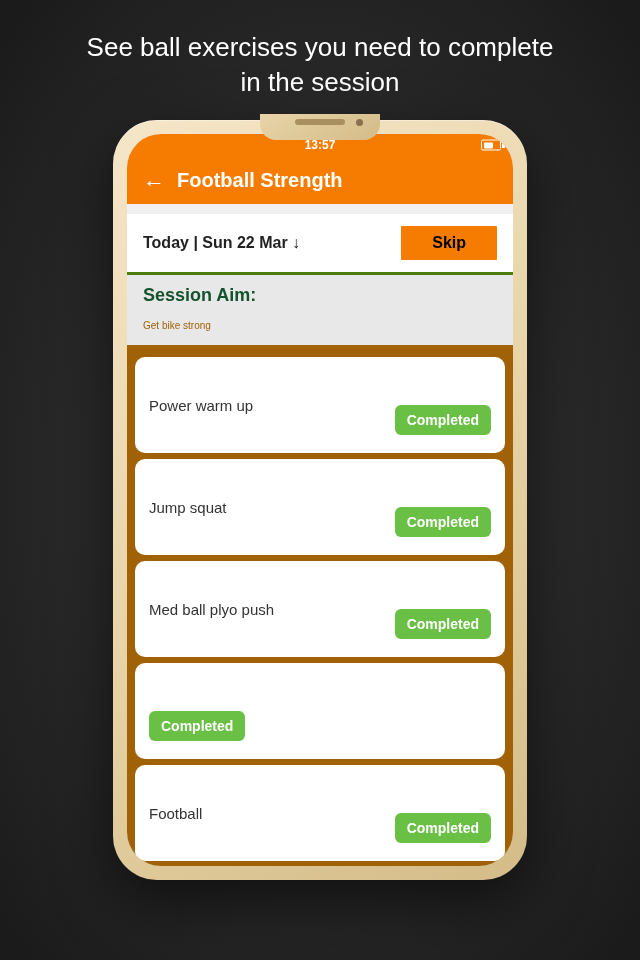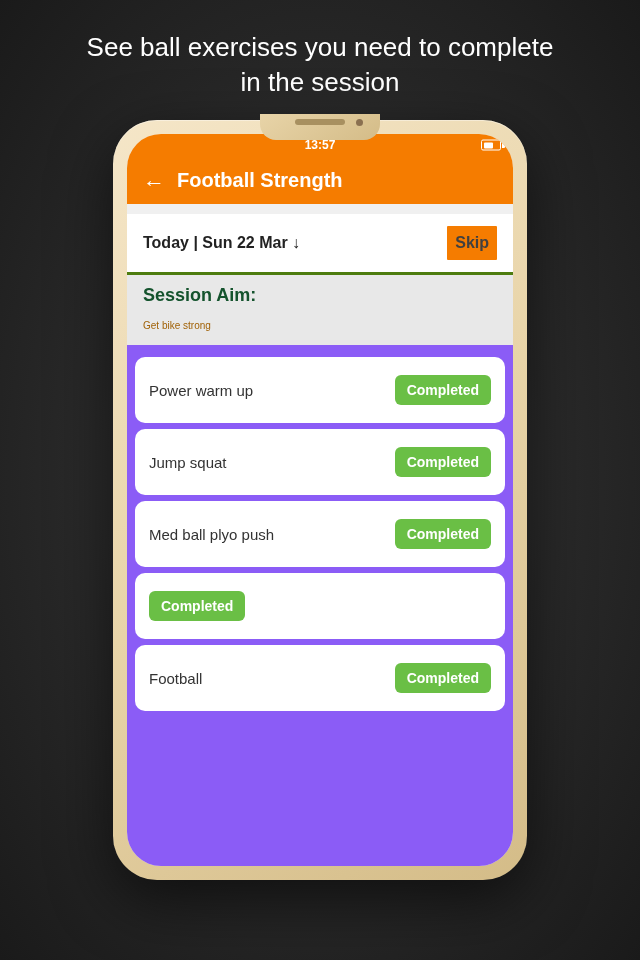--- a/index.html
+++ b/index.html
@@ -171,24 +171,24 @@
     }
 
     .date-text {
       font-size: 16px;
       font-weight: 700;
       color: #222;
     }
 
     .skip-btn {
       background: #f57c00;
-      color: #404040;
+      color: #000000;
       border: none;
       border-radius: 1px;
-      padding: 8px 8px;
+      padding: 8px 31px;
       font-size: 16px;
       font-weight: 600;
       cursor: pointer;
     }
 
     
     .session-aim {
       background: #e8e8e8;
       padding: 10px 16px 14px;
       flex-shrink: 0;
@@ -201,21 +201,21 @@
       margin-bottom: 14px;
     }
 
     .session-aim-value {
       font-size: 10px;
       color: #a16207;
     }
 
     
     .exercise-list {
-      background: #8b5cf6;
+      background: #a16207;
       flex: 1;
       overflow-y: auto;
       padding: 6px 0;
     }
 
     .exercise-item {
       background: white;
       margin: 6px 8px;
       border-radius: 10px;
       display: flex;
@@ -233,20 +233,21 @@
     .completed-btn {
       background: #6abf45;
       color: white;
       border: none;
       border-radius: 6px;
       padding: 7px 12px;
       font-size: 14px;
       font-weight: 600;
       cursor: pointer;
       white-space: nowrap;
+      margin-top: 30px;
     }
 
     .exercise-list::-webkit-scrollbar { display: none; }
   </style>
 </head>
 <body>
 
 <div class="tagline">
   <span>
     <span>See ball exercises you need to complete</span><br>

